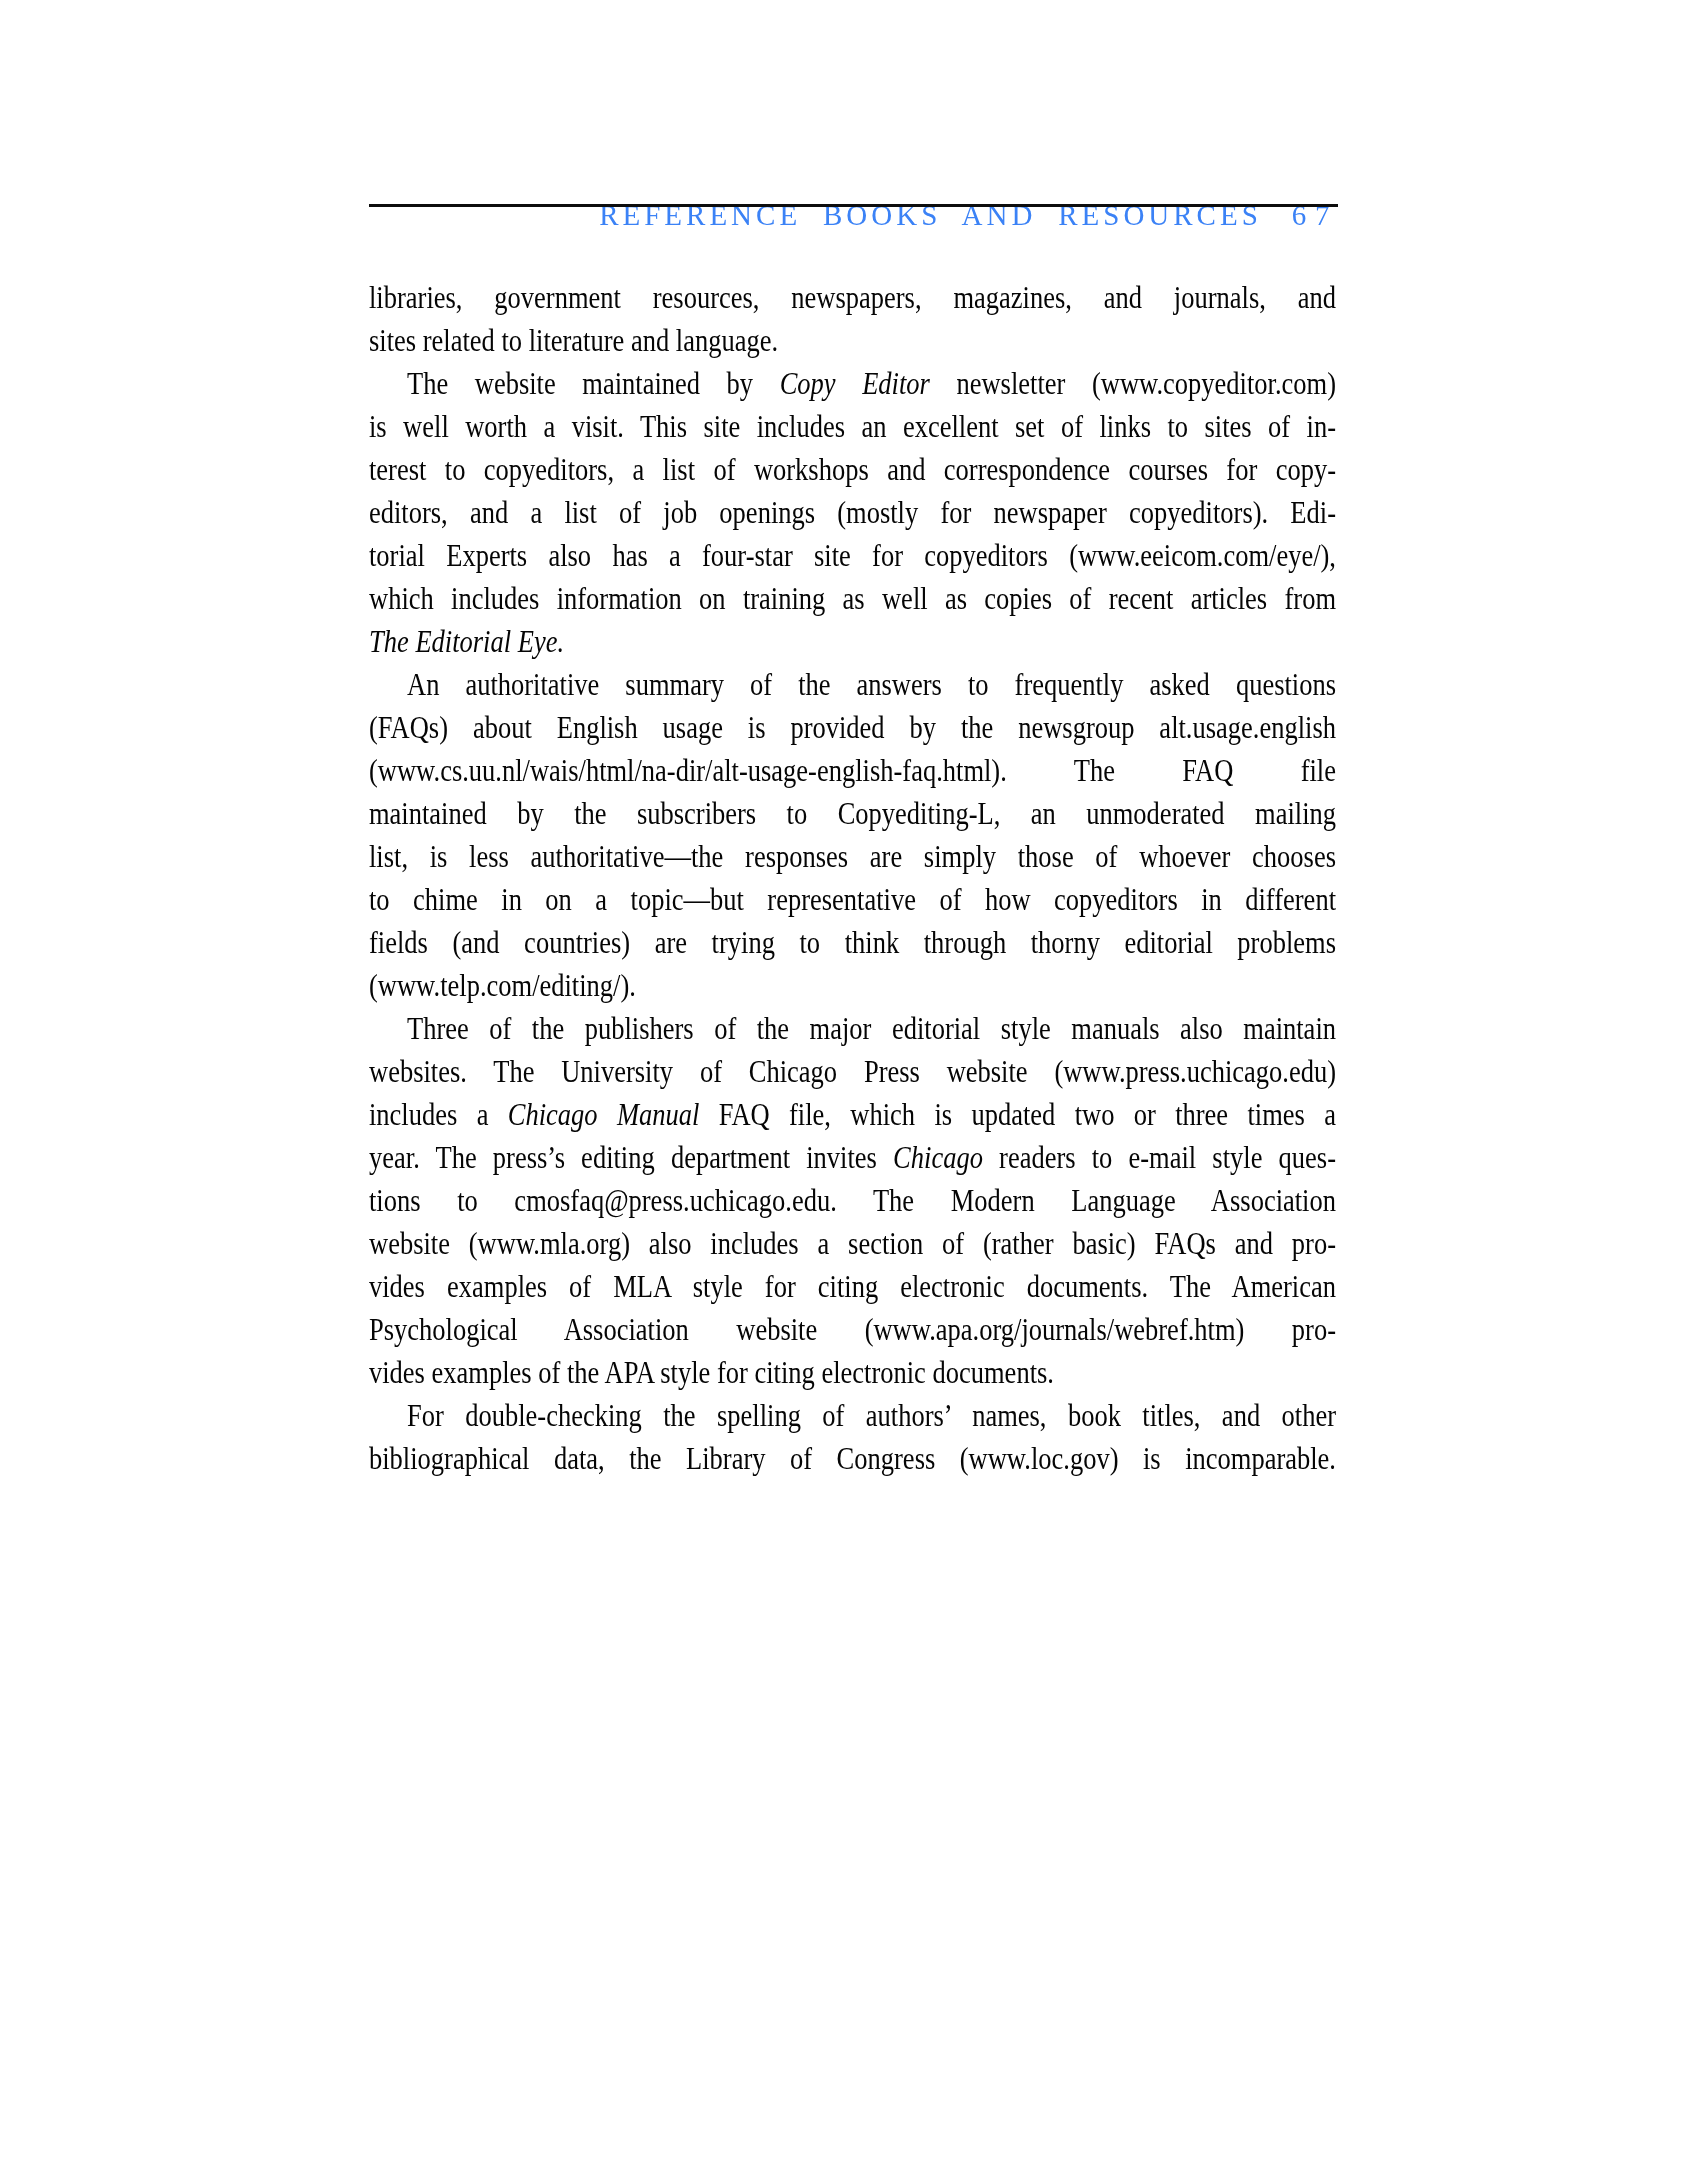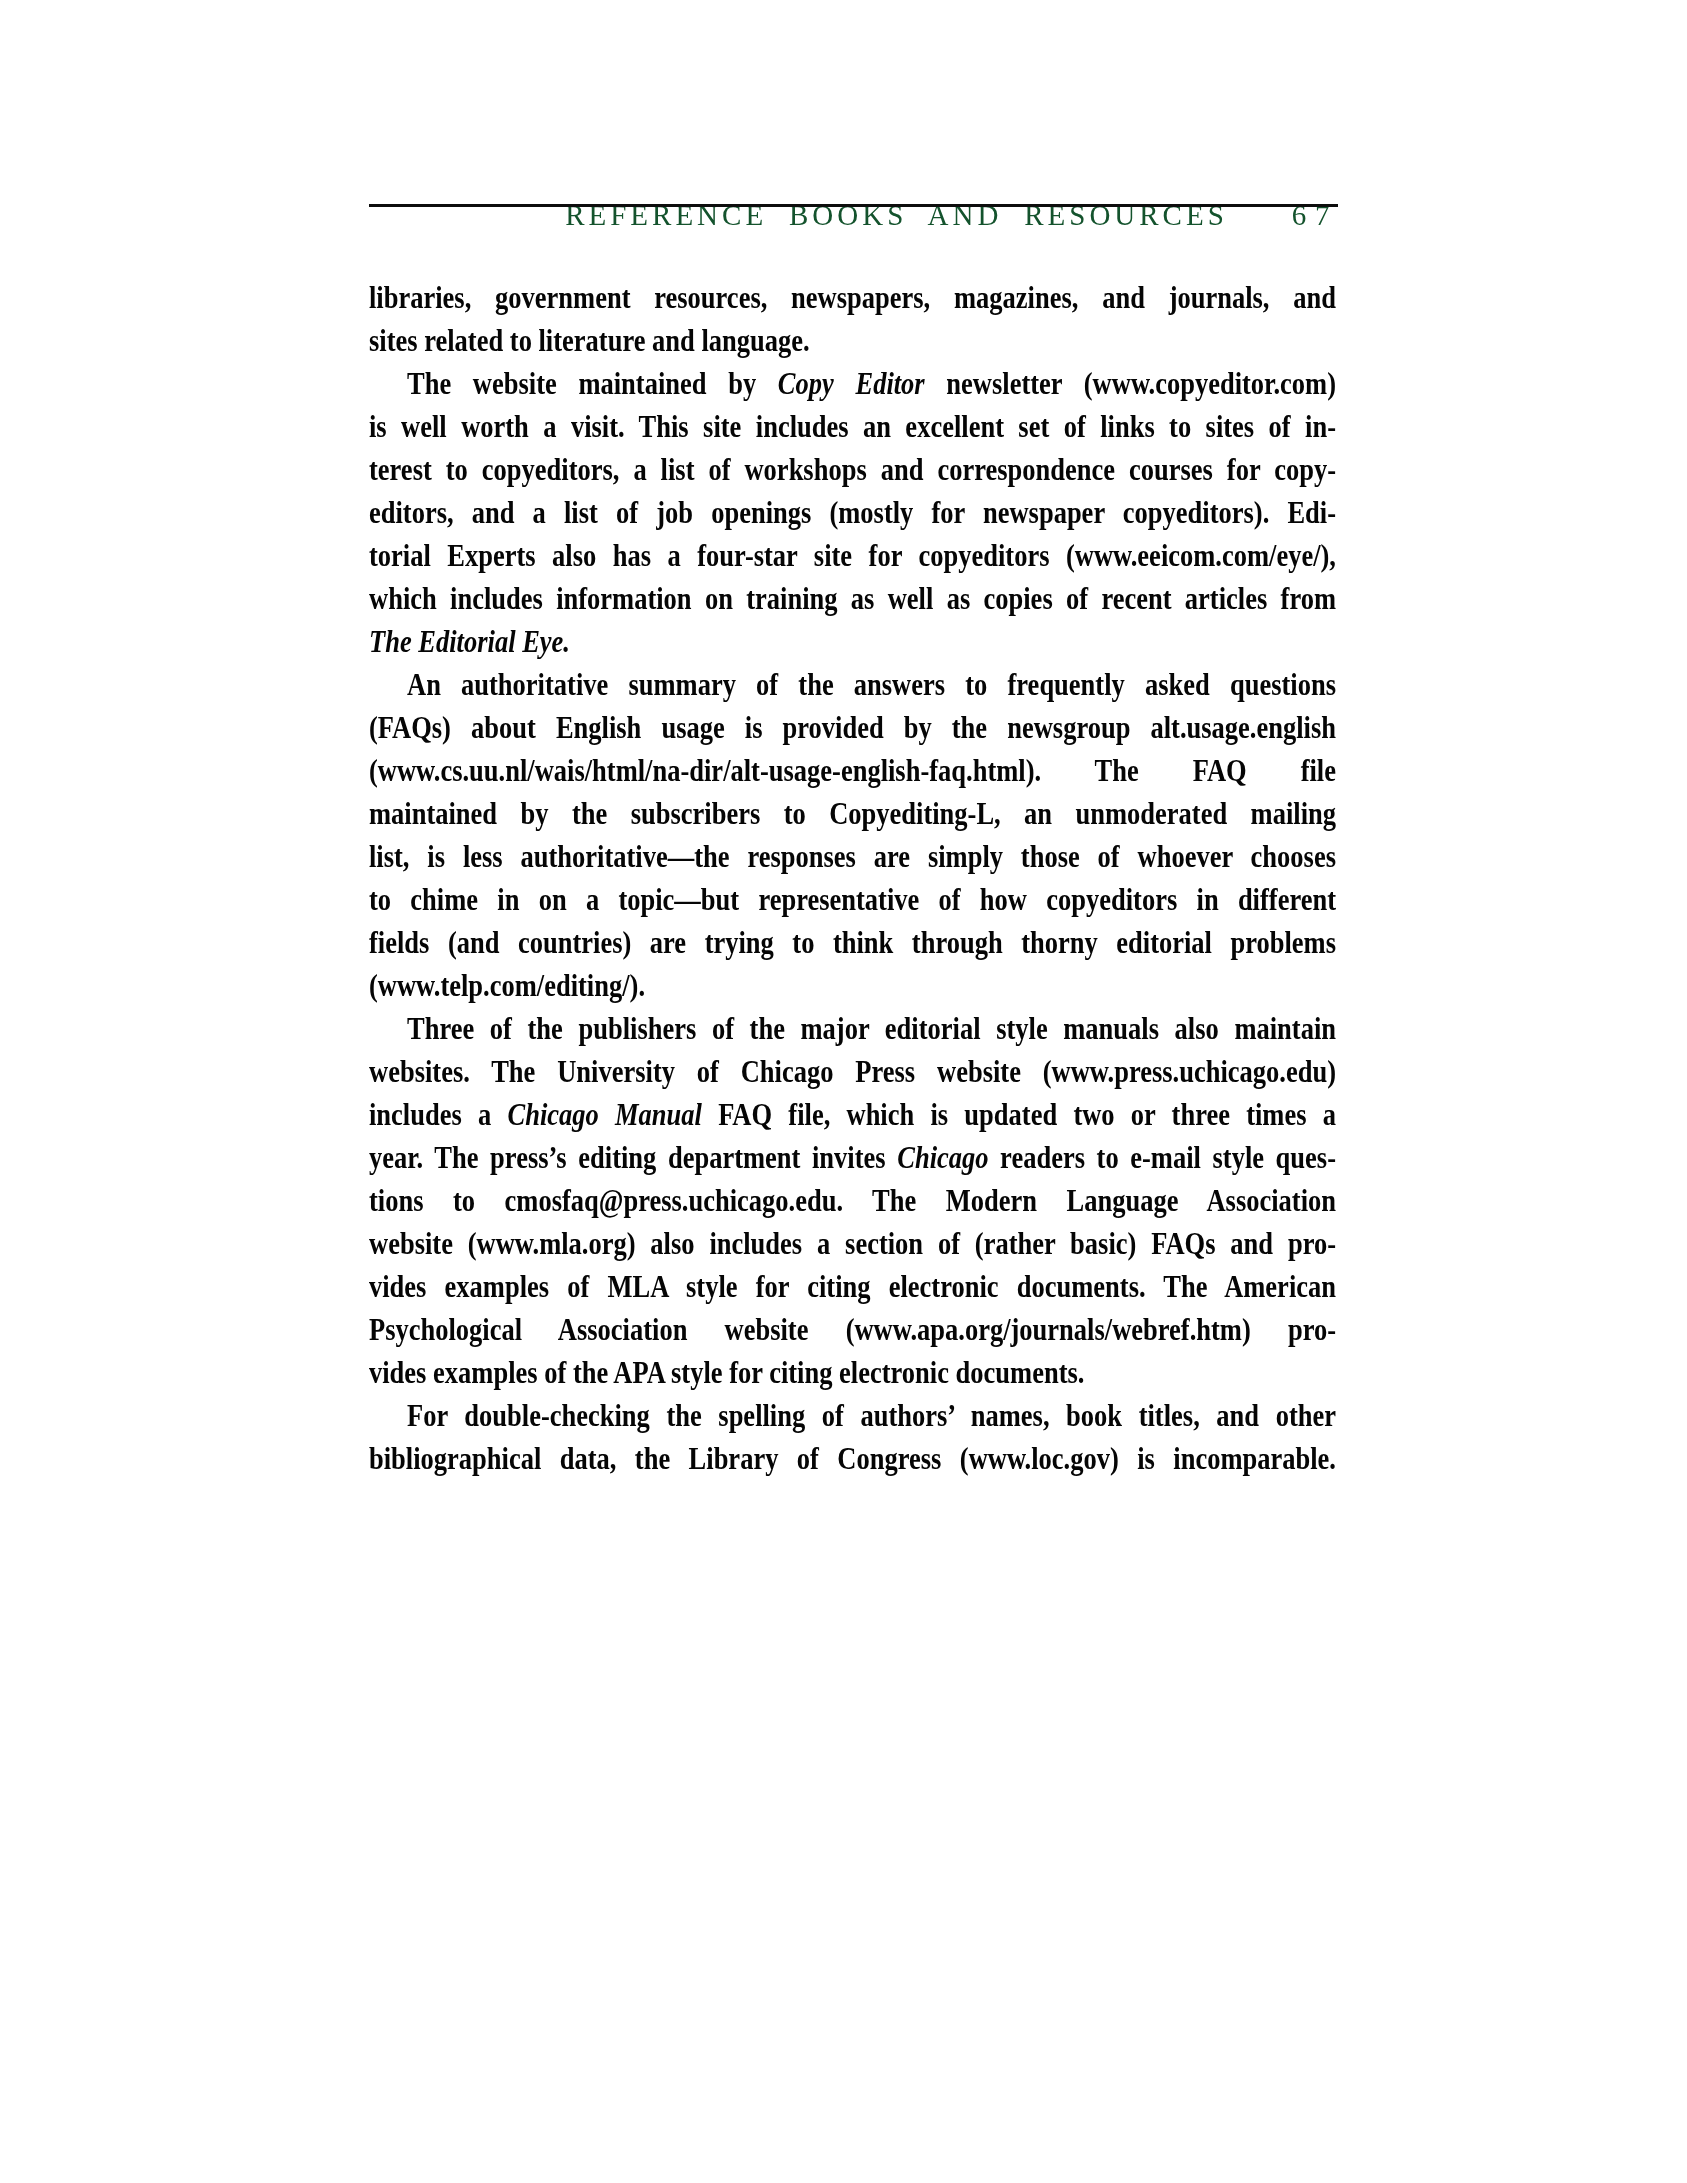--- a/index.html
+++ b/index.html
@@ -18,24 +18,24 @@
   }
   
   .running-head {
     position: absolute;
     left: 369px;
     top: 161px;
     width: 969px;
     display: flex;
     justify-content: flex-end;
     align-items: baseline;
-    gap: 64px;
+    gap: 30px;
     font-size: 29px;
     line-height: 1;
-    color: #14532d;
+    color: #3b82f6;
     white-space: nowrap;
   }
   .rh-title {
     letter-spacing: 4px;
     word-spacing: 10.6px;
   }
   .rh-folio {
     letter-spacing: 8.6px;
     margin-top: 40px;
   }
@@ -49,21 +49,20 @@
   }
   
   .body-text {
     position: absolute;
     left: 369px;
     top: 276px;
     width: 967px;
     font-size: 26.5px;
     line-height: 43px;
     color: #050505;
-    font-weight: bold;
   }
   .line {
     height: 43px;
     text-align: justify;
     text-align-last: justify;
     text-justify: inter-word;
     transform: scaleY(1.18);
   }
   .line.last {
     text-align: left;

